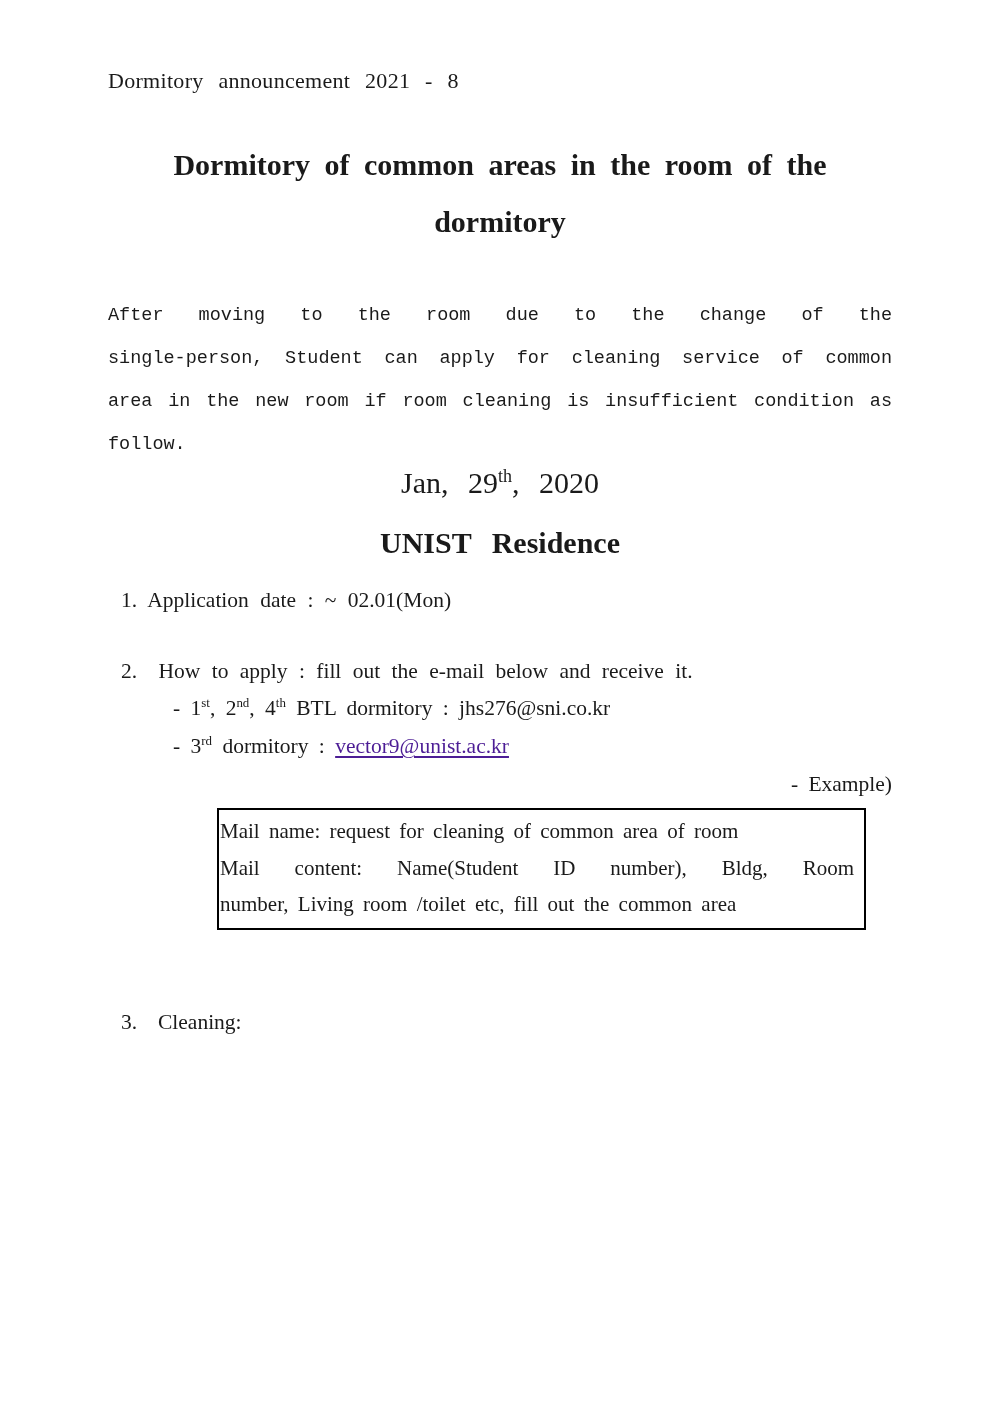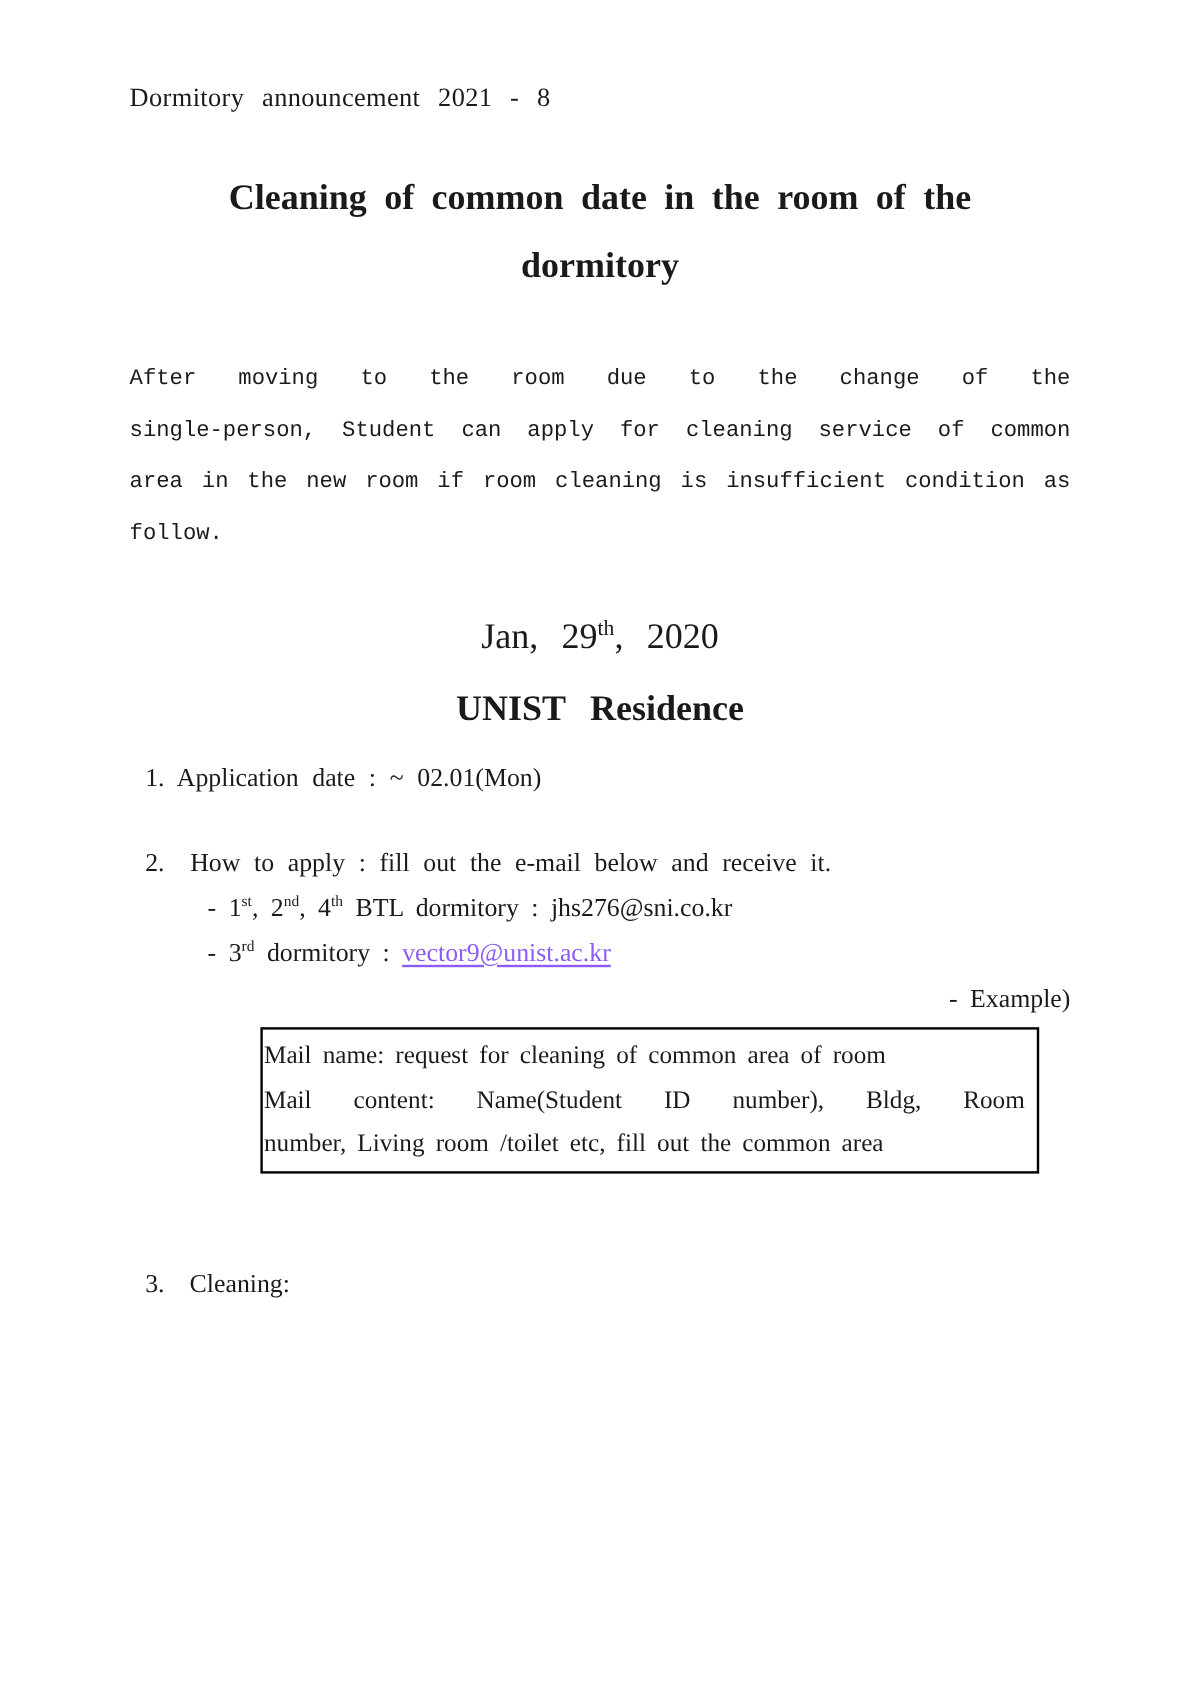--- a/index.html
+++ b/index.html
@@ -42,21 +42,20 @@
     line-height: 43px;
   }
   .intro .jline {
     text-align: justify;
     text-align-last: justify;
   }
   .intro .jline.last {
     text-align-last: left;
   }
   .doc-date {
-    margin-top: 48px;
     text-align: center;
     font-size: 30px;
     word-spacing: 12px;
   }
   .doc-org {
     margin-top: 26px;
     text-align: center;
     font-size: 30px;
     font-weight: bold;
     word-spacing: 13px;
@@ -117,34 +116,34 @@
   .item3 .label {
     flex: 0 0 125px;
   }
   .item3 .text {
     flex: 1 1 auto;
     text-align: justify;
     text-align-last: left;
     word-spacing: 4px;
   }
   a.mail-link {
-    color: #8b5cf6;
+    color: #4c1d95;
     text-decoration: underline;
     text-underline-offset: 3px;
   }
 </style>
 </head>
 <body>
 
 <div class="page">
 
   <div class="doc-number">Dormitory announcement 2021 - 8</div>
 
   <div class="title-block">
-    <div>Cleaning of common date in the room of the</div>
+    <div>Dormitory of common areas in the room of the</div>
     <div>dormitory</div>
   </div>
 
   <div class="intro">
     <div class="jline">After moving to the room due to the change of the</div>
     <div class="jline">single-person, Student can apply for cleaning service of common</div>
     <div class="jline">area in the new room if room cleaning is insufficient condition as</div>
     <div class="jline last">follow.</div>
   </div>
 

